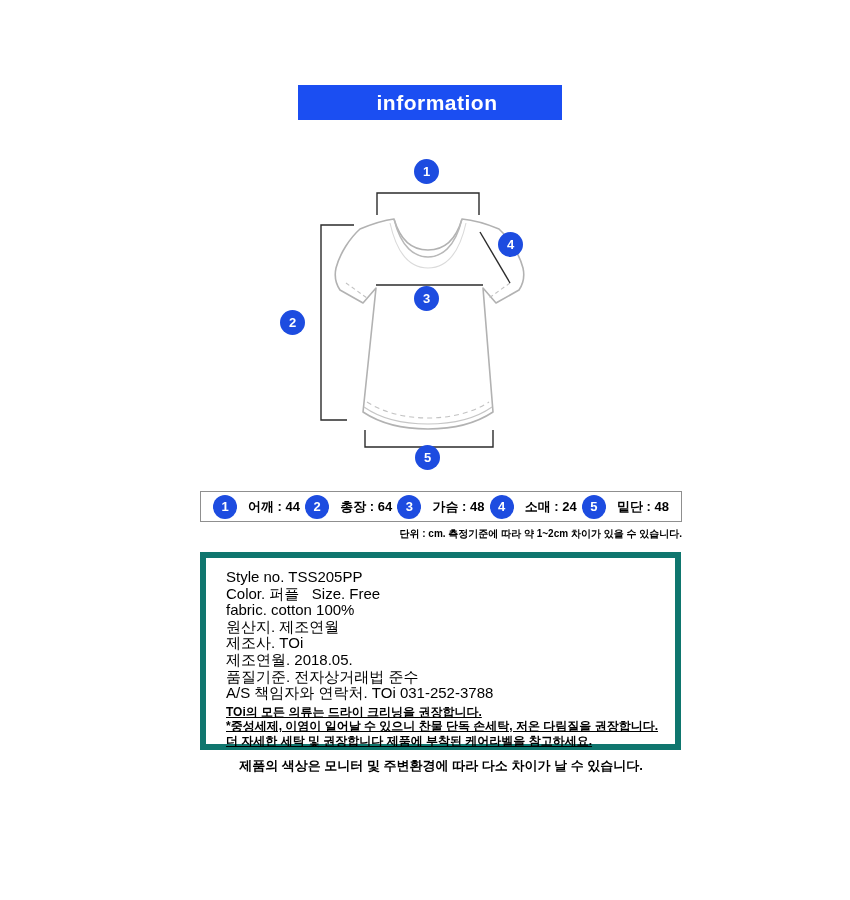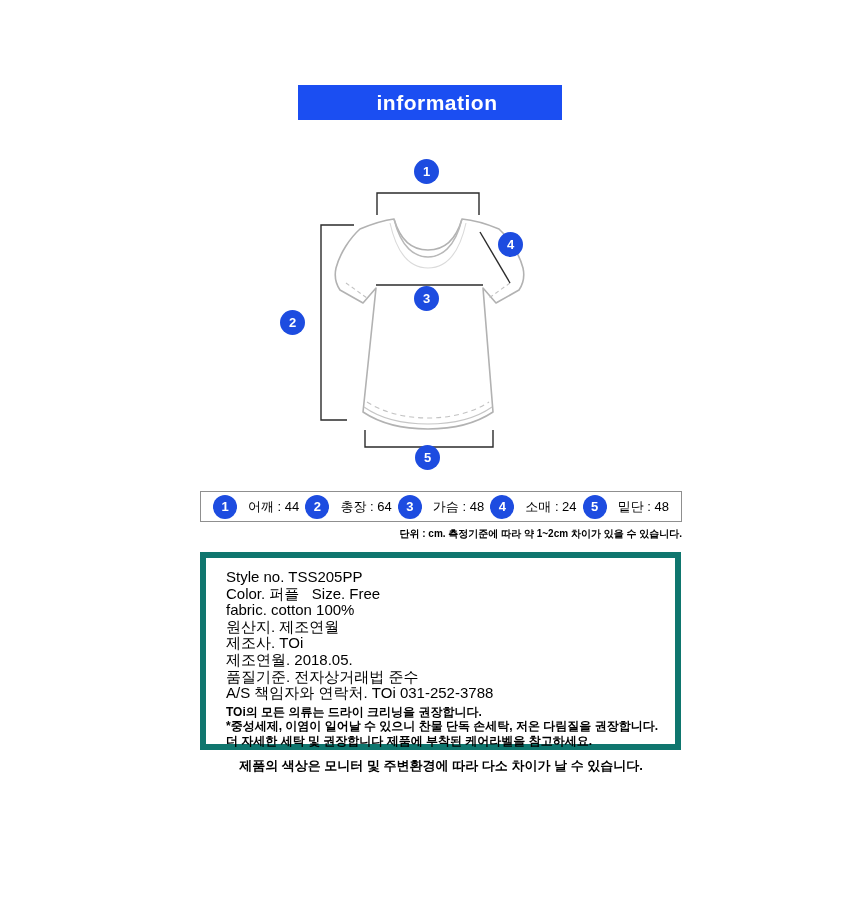--- a/index.html
+++ b/index.html
@@ -49,41 +49,41 @@
     padding:0 12px;
   }
   .size-item { display:flex; align-items:center; gap:11px; }
   .size-circle {
     width:24px; height:24px; border-radius:50%;
     background:#1d4ce0;
     color:#fff; font-size:13px; font-weight:700;
     display:flex; align-items:center; justify-content:center;
     flex:0 0 auto;
   }
-  .size-label { font-size:13px; font-weight:400; color:#000; white-space:nowrap; }
+  .size-label { font-size:13px; font-weight:700; color:#000; white-space:nowrap; }
 
   .unit-note {
     position:absolute; left:200px; top:527px; width:482px;
     text-align:right;
     font-size:10px; font-weight:700; color:#000;
   }
 
   
   .info-box {
     position:absolute; left:200px; top:552px;
     width:481px; height:198px;
     border:6px solid #0f766e;
     background:#fff;
     padding:11px 10px 0 20px;
   }
   .info-line {
     font-size:15px; line-height:16.6px; color:#000;
     white-space:pre-wrap;
   }
-  .care-lines { margin-top:3px; }
+  .care-lines { margin-top:3px;text-decoration:underline; }
   .care-line {
     font-size:12px; font-weight:700; line-height:14.4px; color:#000;
     white-space:pre-wrap;
   }
 
   .footer-note {
     position:absolute; left:200px; top:757px; width:482px;
     text-align:center;
     font-size:13px; font-weight:700; color:#000;
   }

